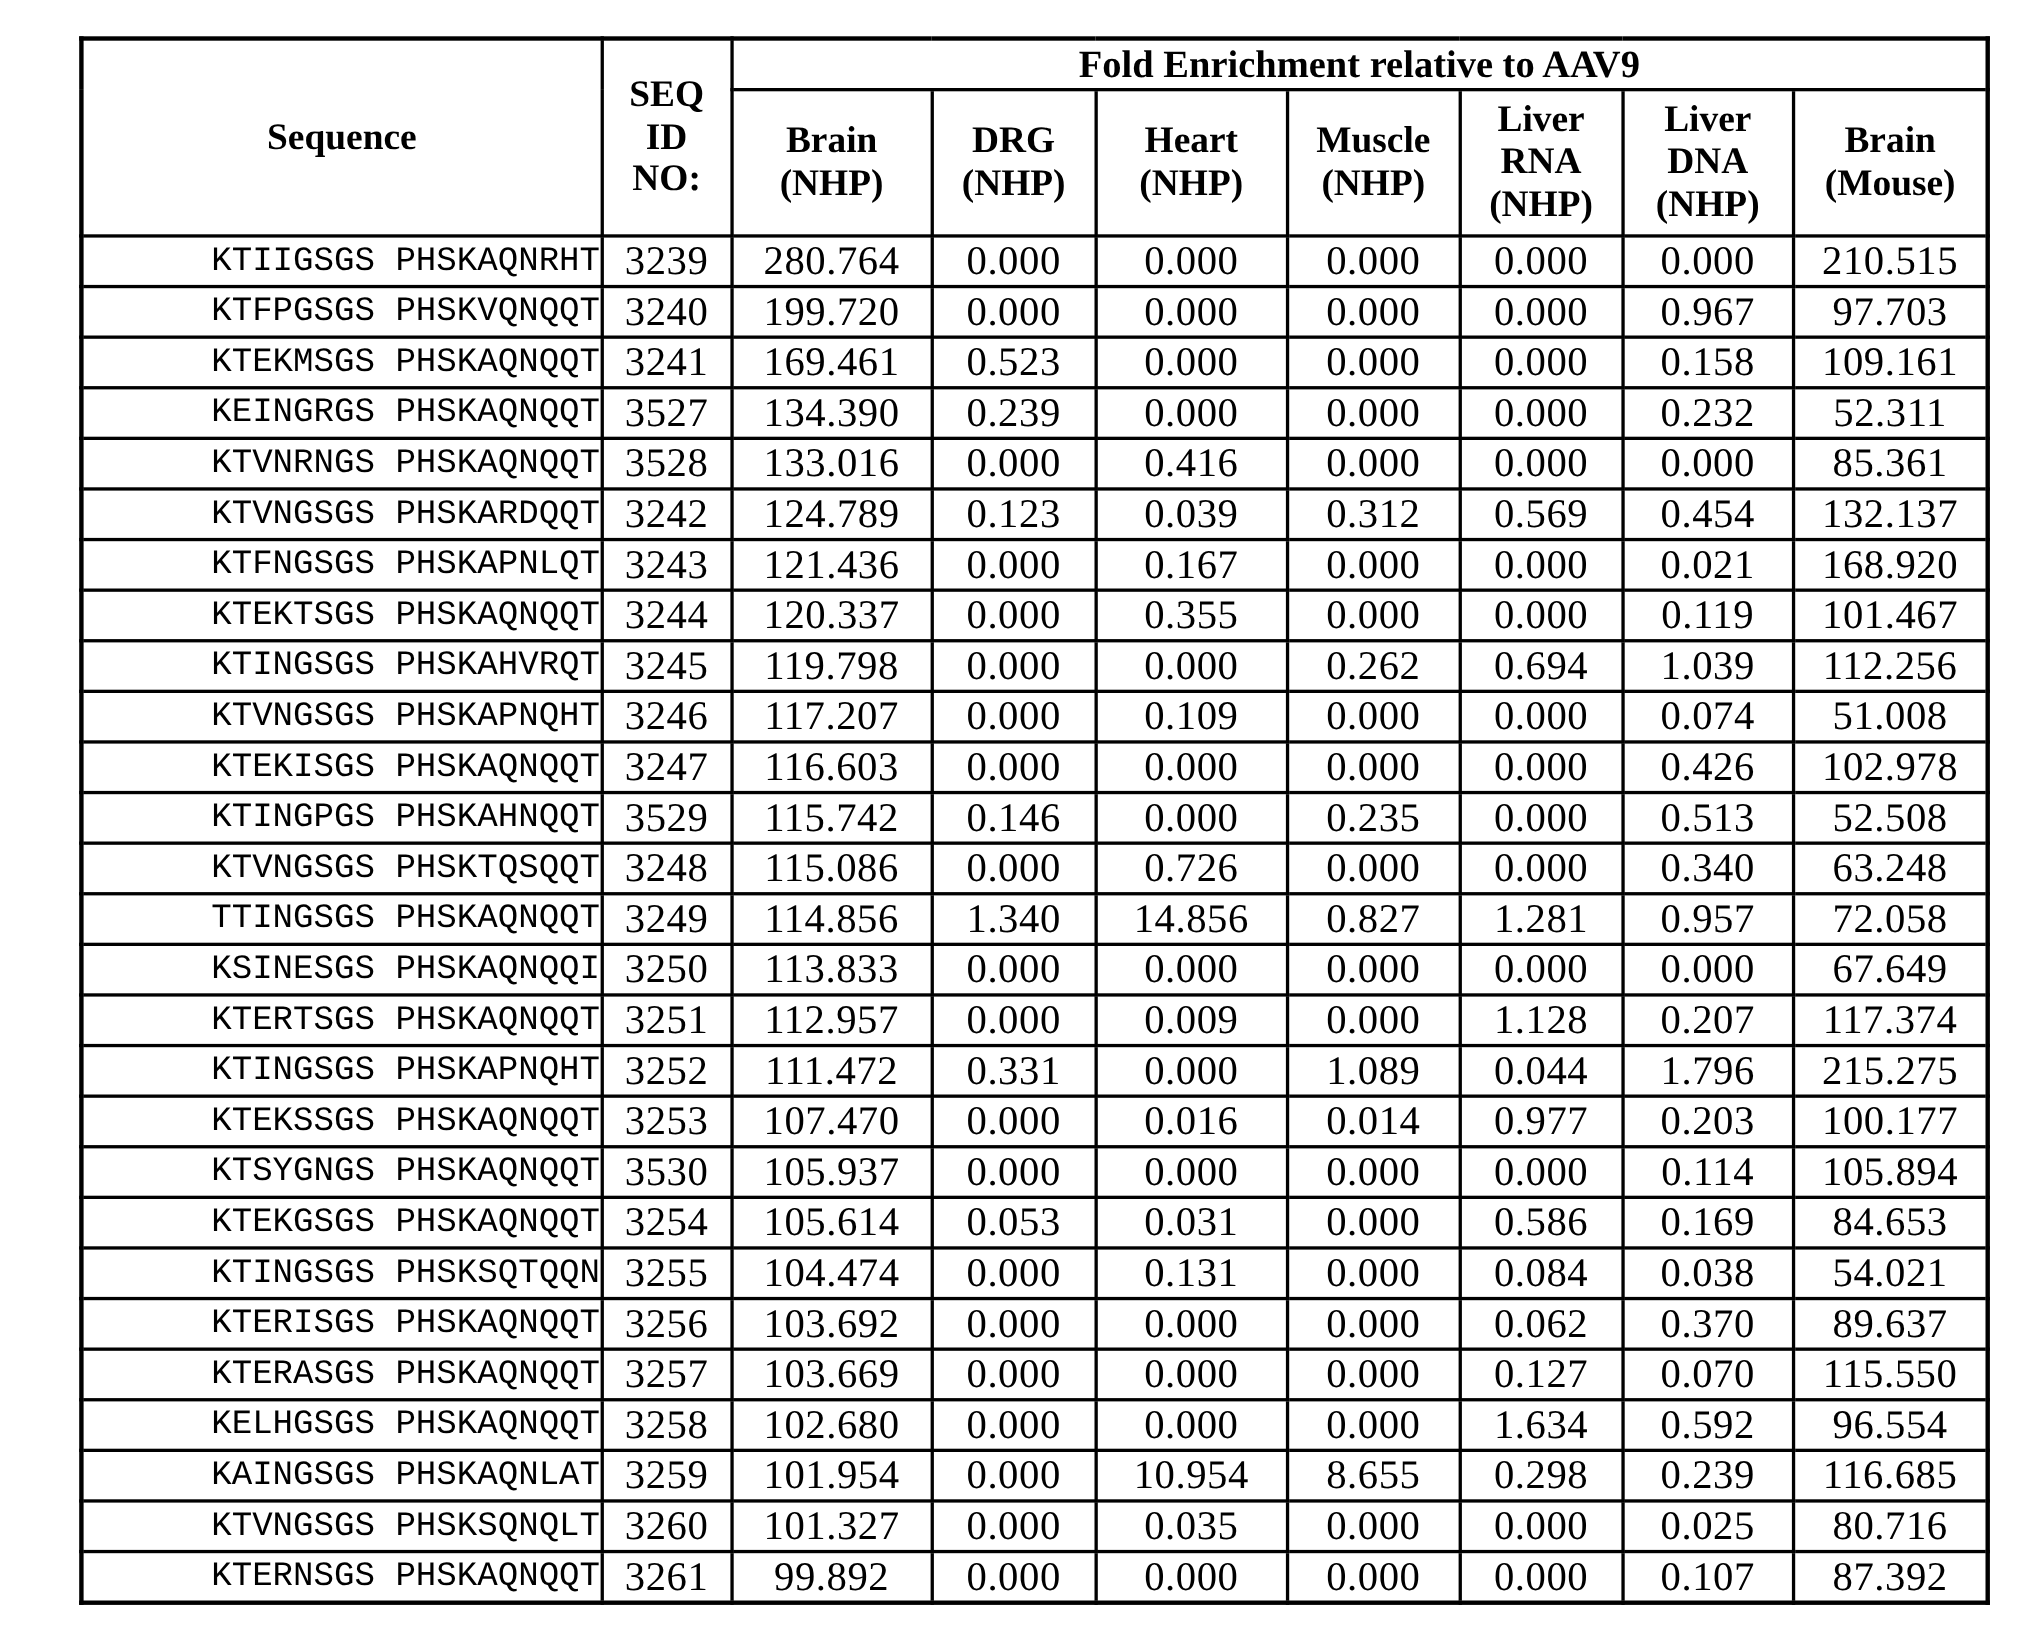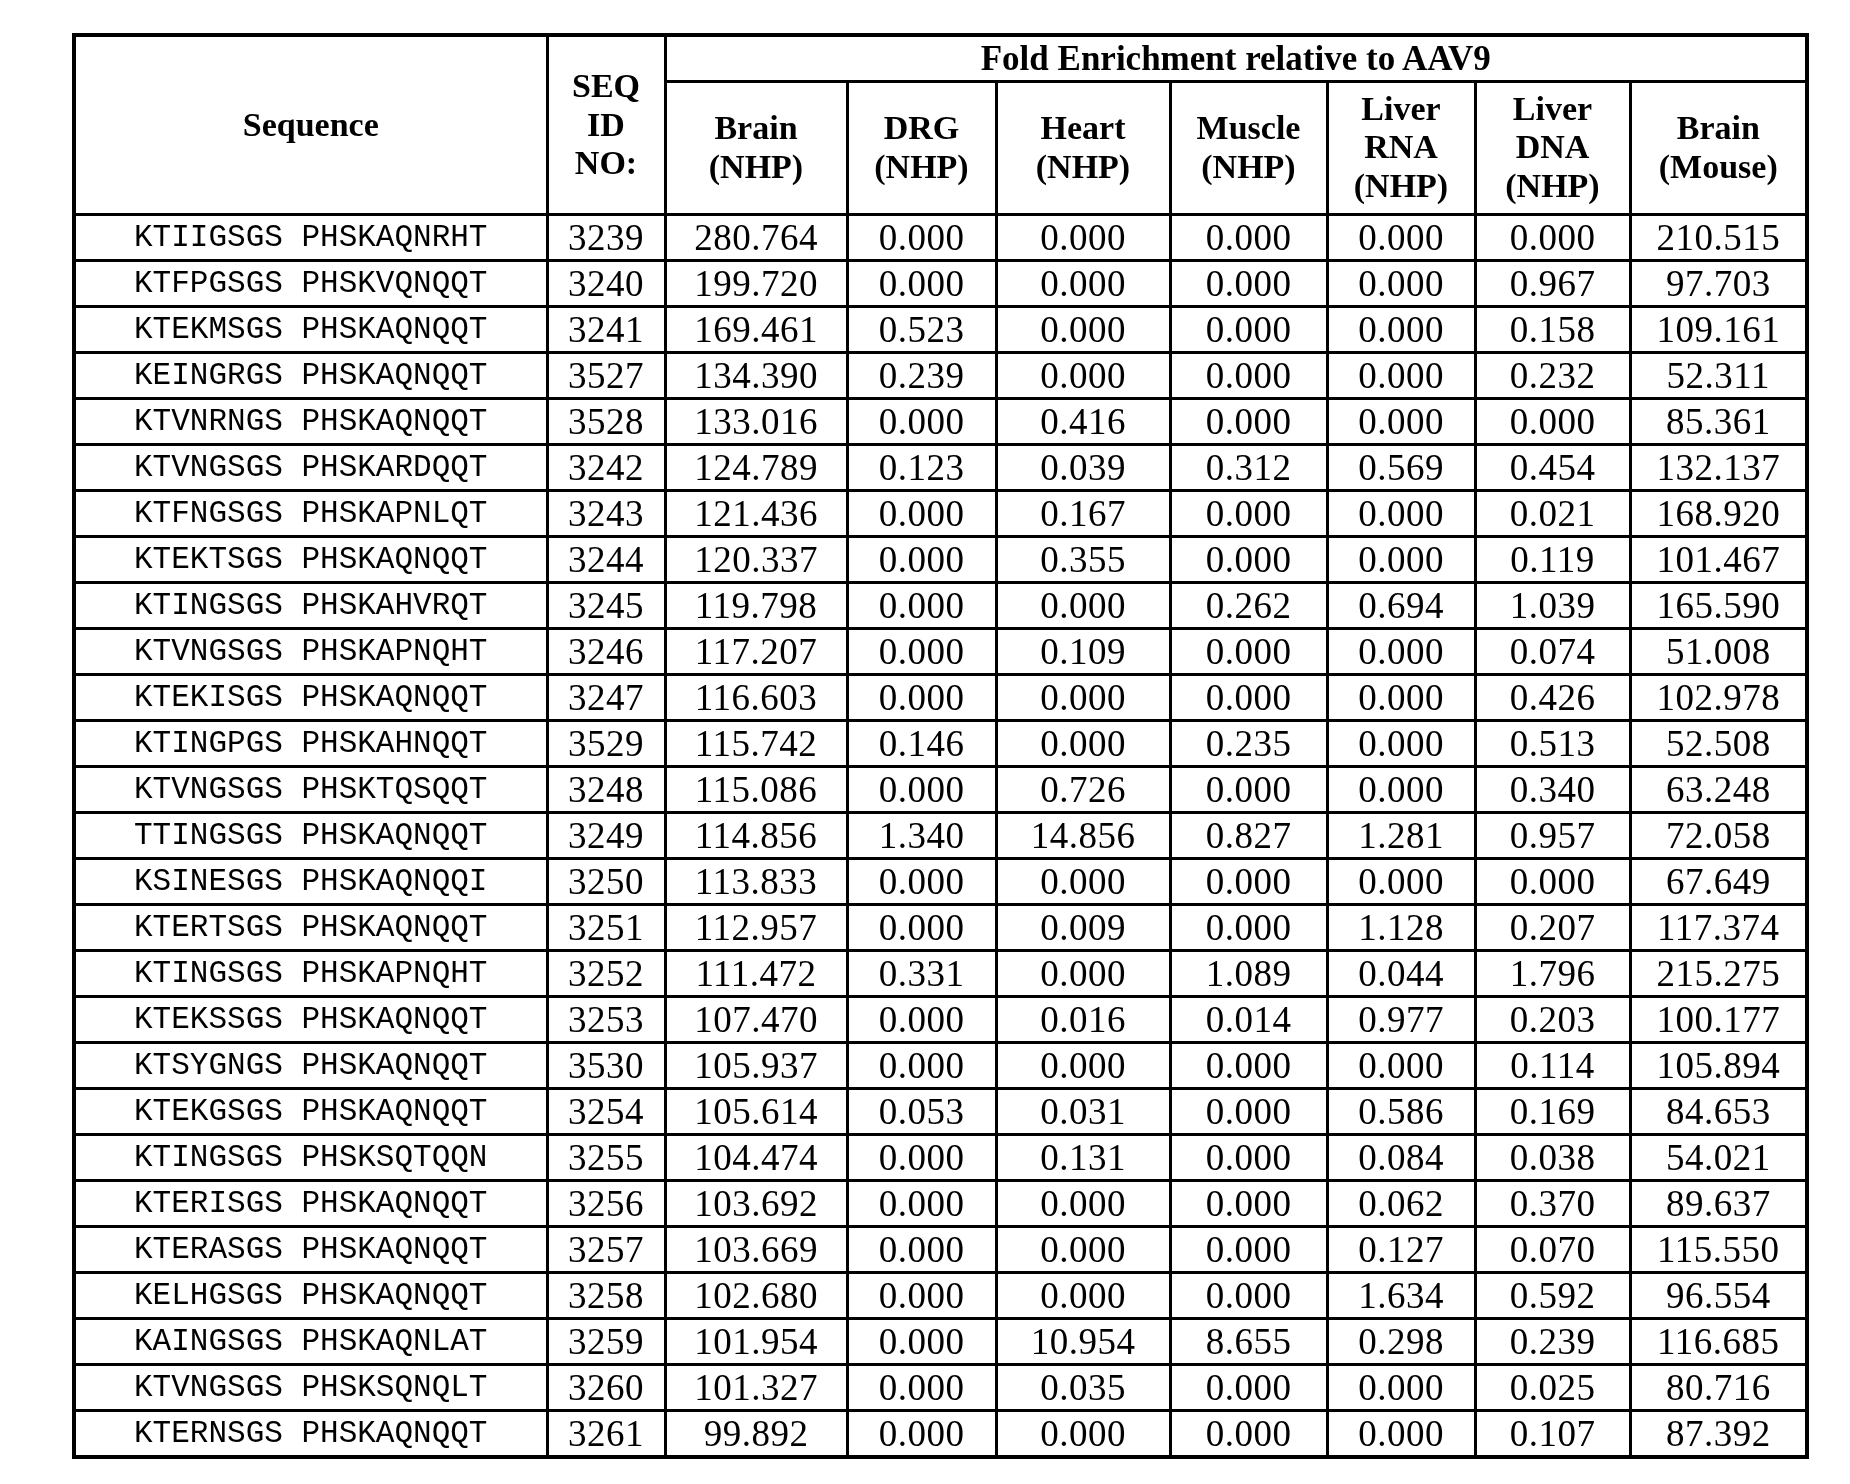--- a/index.html
+++ b/index.html
@@ -45,21 +45,21 @@
   th.col-header {
     font-size: 34px;
     font-weight: bold;
     text-align: center;
     white-space: pre-line;
     line-height: 1.13;
   }
   td.seq {
     font-family: "Liberation Mono", "DejaVu Sans Mono", monospace;
     font-size: 31px;
-    text-align: center;
+    text-align: right;
     padding-left: 20px;
     white-space: pre;
   }
   td.num {
     font-size: 37px;
     text-align: center;
     letter-spacing: 0.5px;
     white-space: nowrap;
   }
 </style>
@@ -205,21 +205,21 @@
 
     <tr class="data-row">
       <td class="seq">KTINGSGS PHSKAHVRQT</td>
       <td class="num">3245</td>
       <td class="num">119.798</td>
       <td class="num">0.000</td>
       <td class="num">0.000</td>
       <td class="num">0.262</td>
       <td class="num">0.694</td>
       <td class="num">1.039</td>
-      <td class="num">165.590</td>
+      <td class="num">112.256</td>
     </tr>
 
     <tr class="data-row">
       <td class="seq">KTVNGSGS PHSKAPNQHT</td>
       <td class="num">3246</td>
       <td class="num">117.207</td>
       <td class="num">0.000</td>
       <td class="num">0.109</td>
       <td class="num">0.000</td>
       <td class="num">0.000</td>

